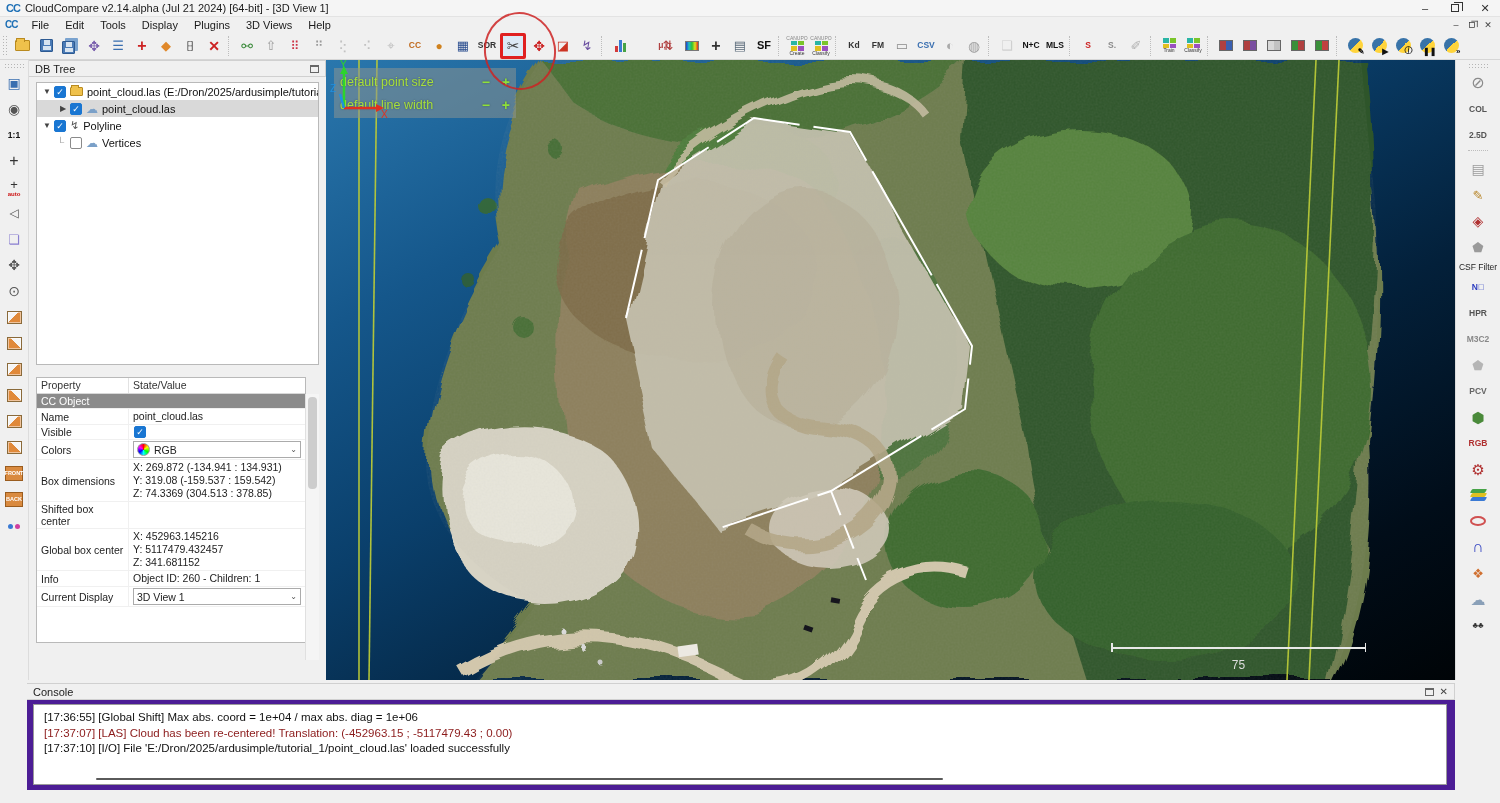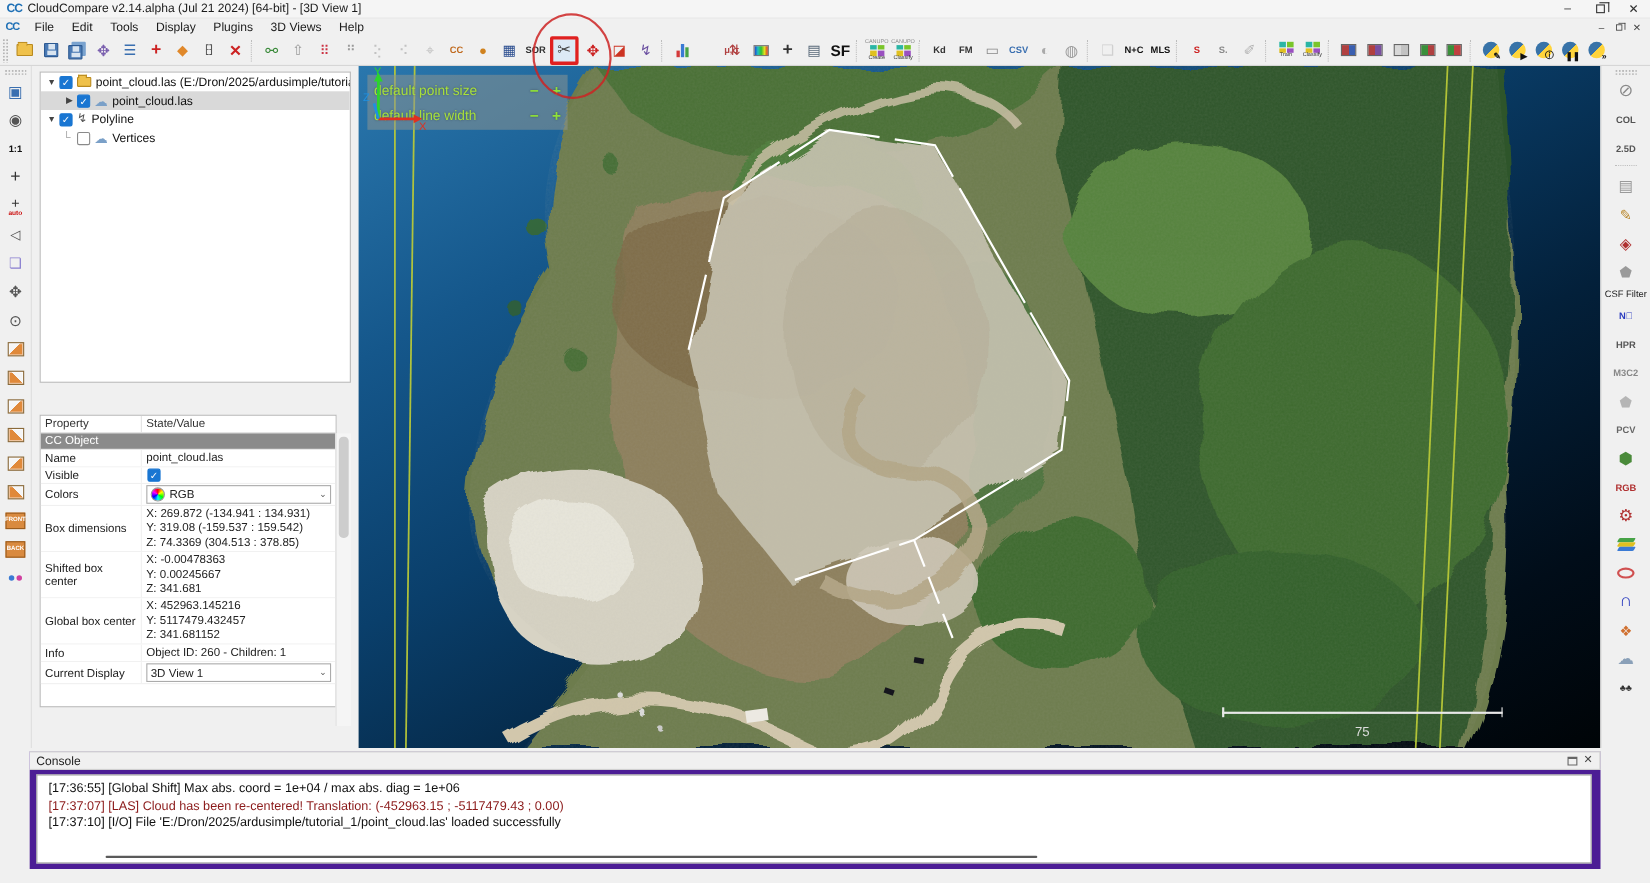--- a/index.html
+++ b/index.html
@@ -265,21 +265,21 @@
         <div class="tb-icon">
           <div class="ic-ramp"></div>
         </div>
         <div class="tb-icon">
           <span class="glyph" style="color: rgb(51, 51, 51); font-size: 16px; font-weight: bold;">+</span>
         </div>
         <div class="tb-icon">
           <span class="glyph" style="color: rgb(90, 106, 122); font-size: 13px;">▤</span>
         </div>
         <div class="tb-icon">
-          <span class="glyph" style="color: rgb(17, 17, 17); font-size: 14px; font-weight: bold;">SF</span>
+          <span class="glyph" style="color: rgb(17, 17, 17); font-size: 11px; font-weight: bold;">SF</span>
         </div>
         <div class="tb-sep"></div>
         <div class="tb-icon">
           <div class="cap-top">CANUPO</div>
           <div class="ic-cells">
             <span></span>
             <span></span>
             <span></span>
             <span></span>
           </div>
@@ -454,20 +454,26 @@
           <div class="ic-isobox">BACK</div>
         </div>
         <div class="st-icon">
           <div class="ic-dots2"><span></span><span></span></div>
         </div>
       </div>
   </div>
 
   <div class="dock-left">
     <div class="panel" style="top:0;height:310px;">
+      <div class="panel-title">
+        <span>DB Tree</span>
+        <div class="panel-btns">
+            <span class="undock-btn"></span>
+          </div>
+      </div>
       <div class="panel-body tree-body" id="db-tree-body">
           <div class="tree-row">
             <span class="tree-exp">▼</span>
             <span class="cb checked">✓</span>
             <span class="tree-ico">
               <span class="mini-folder"></span>
             </span>
             <span class="tree-label">point_cloud.las (E:/Dron/2025/ardusimple/tutorial_1)</span>
           </div>
           <div class="tree-row selected">
@@ -533,25 +539,20 @@
             <div class="prow">
               <div class="pl">Box dimensions</div>
               <div class="pv">
                 <div class="vline">X: 269.872 (-134.941 : 134.931)</div>
                 <div class="vline">Y: 319.08 (-159.537 : 159.542)</div>
                 <div class="vline">Z: 74.3369 (304.513 : 378.85)</div>
               </div>
             </div>
             <div class="prow">
               <div class="pl">Shifted box center</div>
-              <div class="pv">
-                <div class="vline">X: -0.00478363</div>
-                <div class="vline">Y: 0.00245667</div>
-                <div class="vline">Z: 341.681</div>
-              </div>
             </div>
             <div class="prow">
               <div class="pl">Global box center</div>
               <div class="pv">
                 <div class="vline">X: 452963.145216</div>
                 <div class="vline">Y: 5117479.432457</div>
                 <div class="vline">Z: 341.681152</div>
               </div>
             </div>
             <div class="prow">

